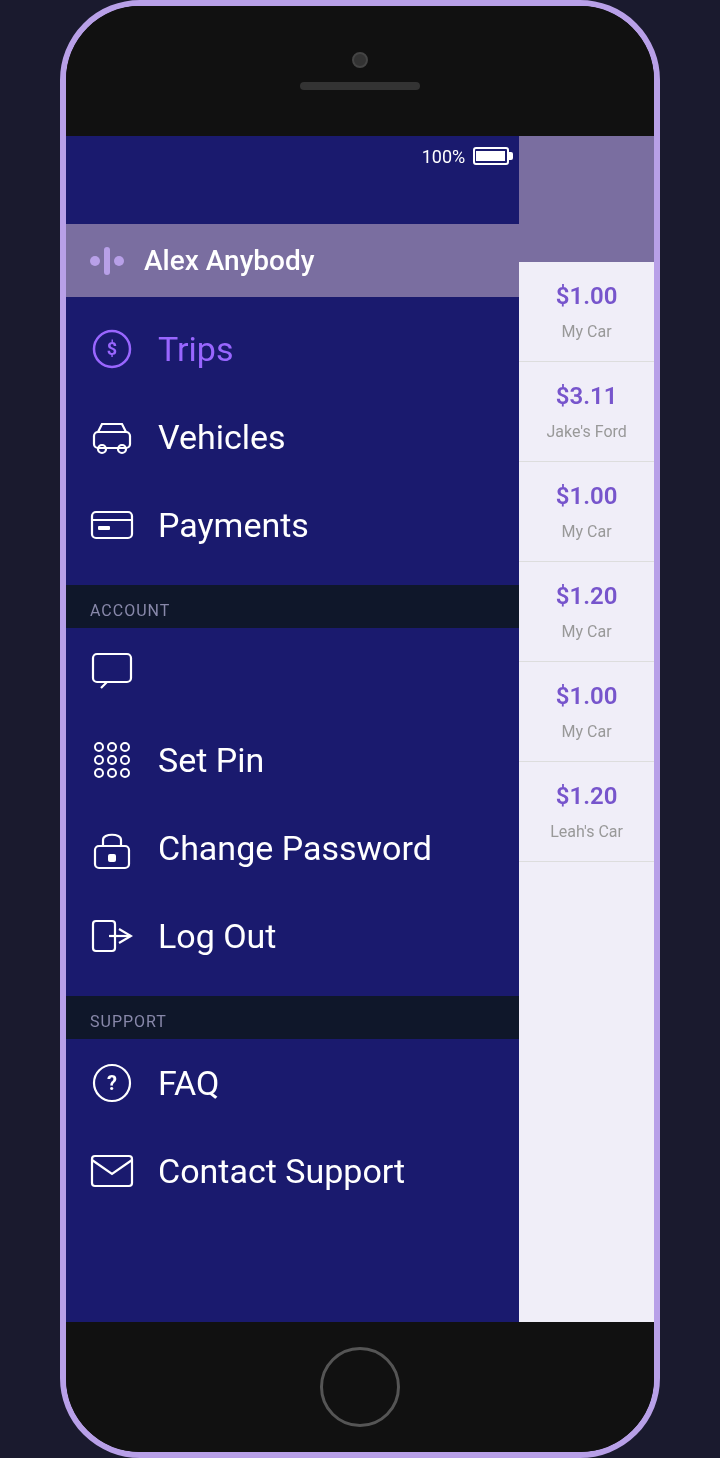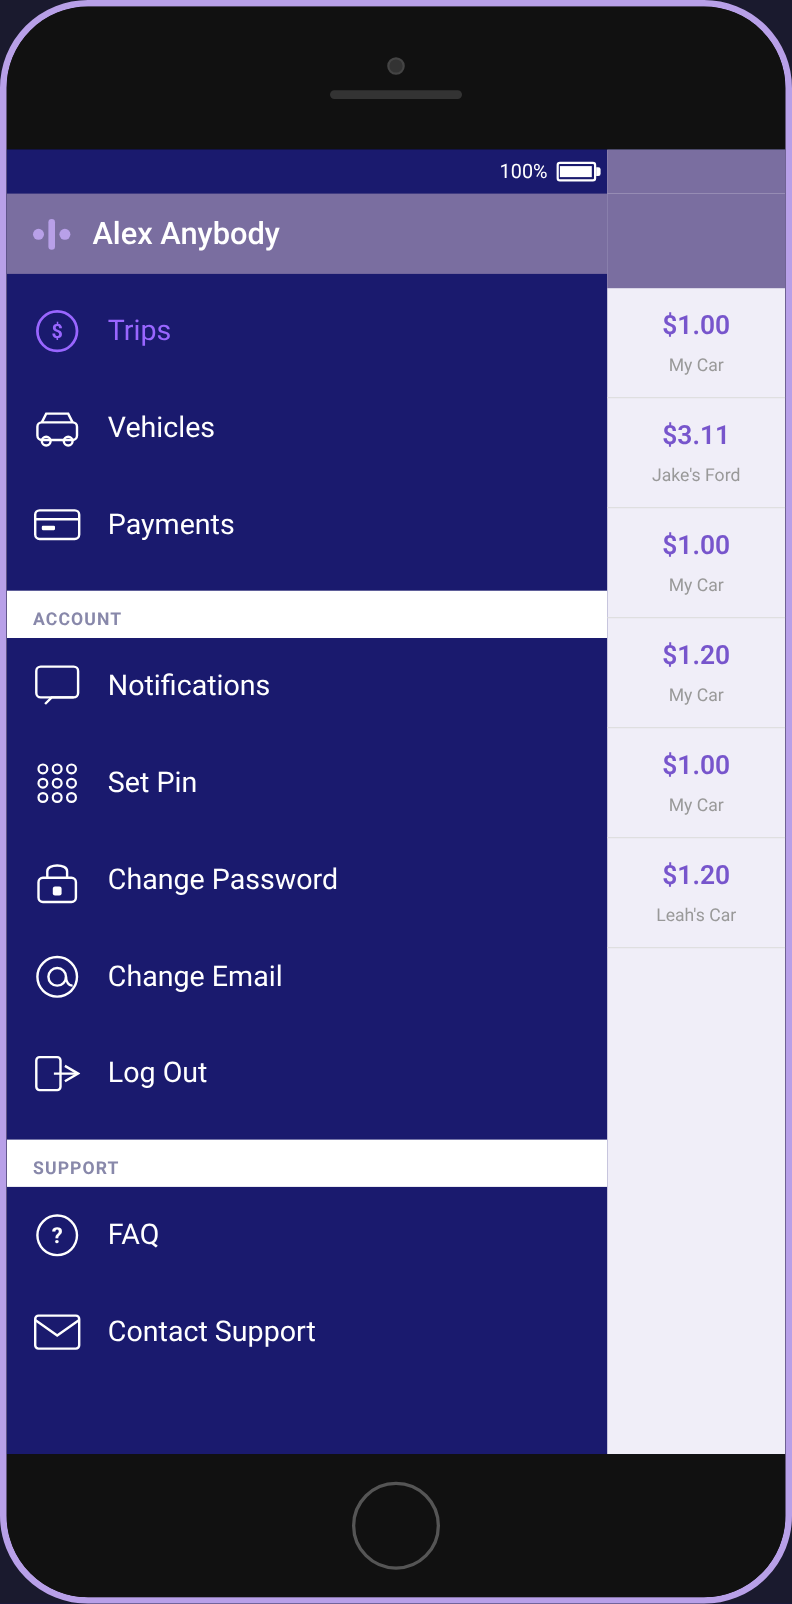--- a/index.html
+++ b/index.html
@@ -5,21 +5,21 @@
     * { margin: 0; padding: 0; box-sizing: border-box; }
     body {
       background: #1a1a2e;
       display: flex;
       justify-content: center;
       align-items: center;
       min-height: 100vh;
       font-family: -apple-system, BlinkMacSystemFont, 'Segoe UI', Roboto, sans-serif;
     }
     .phone-outer {
-      width: 720px;
+      width: 600px;
       height: 1458px;
       background: #111;
       border-radius: 80px;
       border: 6px solid #b8a0e8;
       position: relative;
       overflow: hidden;
       display: flex;
       flex-direction: column;
       align-items: center;
     }
@@ -125,20 +125,21 @@
       margin: 0 1px;
     }
 
     
     .header {
       background: #7a6ea0;
       padding: 20px 24px;
       display: flex;
       align-items: center;
       gap: 20px;
+      margin-top: 48px;
     }
     .logo-icon {
       display: flex;
       align-items: center;
       gap: 4px;
     }
     .logo-dot {
       width: 10px;
       height: 10px;
       background: #b8a0e8;
@@ -157,23 +158,23 @@
     }
 
     
     .nav-section {
       padding: 8px 0;
     }
     .section-label {
       padding: 16px 24px 8px;
       color: #8888aa;
       font-size: 16px;
-      font-weight: 700;
+      font-weight: 400;
       letter-spacing: 1px;
-      background: #ffffff;
+      background: #0f172a;
     }
     .nav-item {
       display: flex;
       align-items: center;
       gap: 24px;
       padding: 22px 24px;
       cursor: pointer;
       color: white;
       font-size: 24px;
     }
@@ -187,21 +188,21 @@
       width: 44px;
       height: 44px;
       display: flex;
       align-items: center;
       justify-content: center;
       color: white;
       flex-shrink: 0;
     }
     .nav-label {
       color: white;
-      font-size: 26px;
+      font-size: 34px;
     }
 
     
     .right-item {
       border-bottom: 1px solid #ddd;
       padding: 16px 10px;
       display: flex;
       flex-direction: column;
       align-items: center;
       justify-content: center;
@@ -291,21 +292,20 @@
       <div class="nav-section">
         <div class="section-label">ACCOUNT</div>
 
         <div class="nav-item">
           <div class="nav-icon">
             <svg width="42" height="40" viewBox="0 0 42 40" fill="none">
               <rect x="2" y="2" width="38" height="28" rx="4" stroke="white" stroke-width="2.2" fill="none"></rect>
               <path d="M10 36 L16 30 H36" stroke="white" stroke-width="2.2" fill="none"></path>
             </svg>
           </div>
-          <span class="nav-label">Notifications</span>
         </div>
 
         <div class="nav-item">
           <div class="nav-icon">
             <svg width="42" height="42" viewBox="0 0 42 42" fill="none">
               <circle cx="8" cy="8" r="4" stroke="white" stroke-width="2" fill="none"></circle>
               <circle cx="21" cy="8" r="4" stroke="white" stroke-width="2" fill="none"></circle>
               <circle cx="34" cy="8" r="4" stroke="white" stroke-width="2" fill="none"></circle>
               <circle cx="8" cy="21" r="4" stroke="white" stroke-width="2" fill="none"></circle>
               <circle cx="21" cy="21" r="4" stroke="white" stroke-width="2" fill="none"></circle>
@@ -322,30 +322,20 @@
           <div class="nav-icon">
             <svg width="38" height="44" viewBox="0 0 38 44" fill="none">
               <rect x="2" y="20" width="34" height="22" rx="4" stroke="white" stroke-width="2.2" fill="none"></rect>
               <path d="M10 20 V14 C10 7 28 7 28 14 V20" stroke="white" stroke-width="2.2" fill="none"></path>
               <rect x="15" y="28" width="8" height="8" rx="2" fill="white"></rect>
             </svg>
           </div>
           <span class="nav-label">Change Password</span>
         </div>
 
-        <div class="nav-item">
-          <div class="nav-icon">
-            <svg width="42" height="42" viewBox="0 0 42 42" fill="none">
-              <circle cx="21" cy="21" r="18" stroke="white" stroke-width="2.2" fill="none"></circle>
-              <circle cx="21" cy="21" r="8" stroke="white" stroke-width="2.2" fill="none"></circle>
-              <path d="M29 21 C29 25 31 29 35 29" stroke="white" stroke-width="2.2" fill="none"></path>
-            </svg>
-          </div>
-          <span class="nav-label">Change Email</span>
-        </div>
 
         <div class="nav-item">
           <div class="nav-icon">
             <svg width="42" height="42" viewBox="0 0 42 42" fill="none">
               <rect x="2" y="6" width="22" height="30" rx="3" stroke="white" stroke-width="2.2" fill="none"></rect>
               <path d="M28 14 L40 21 L28 28" stroke="white" stroke-width="2.2" fill="none"></path>
               <line x1="18" y1="21" x2="40" y2="21" stroke="white" stroke-width="2.2"></line>
             </svg>
           </div>
           <span class="nav-label">Log Out</span>

